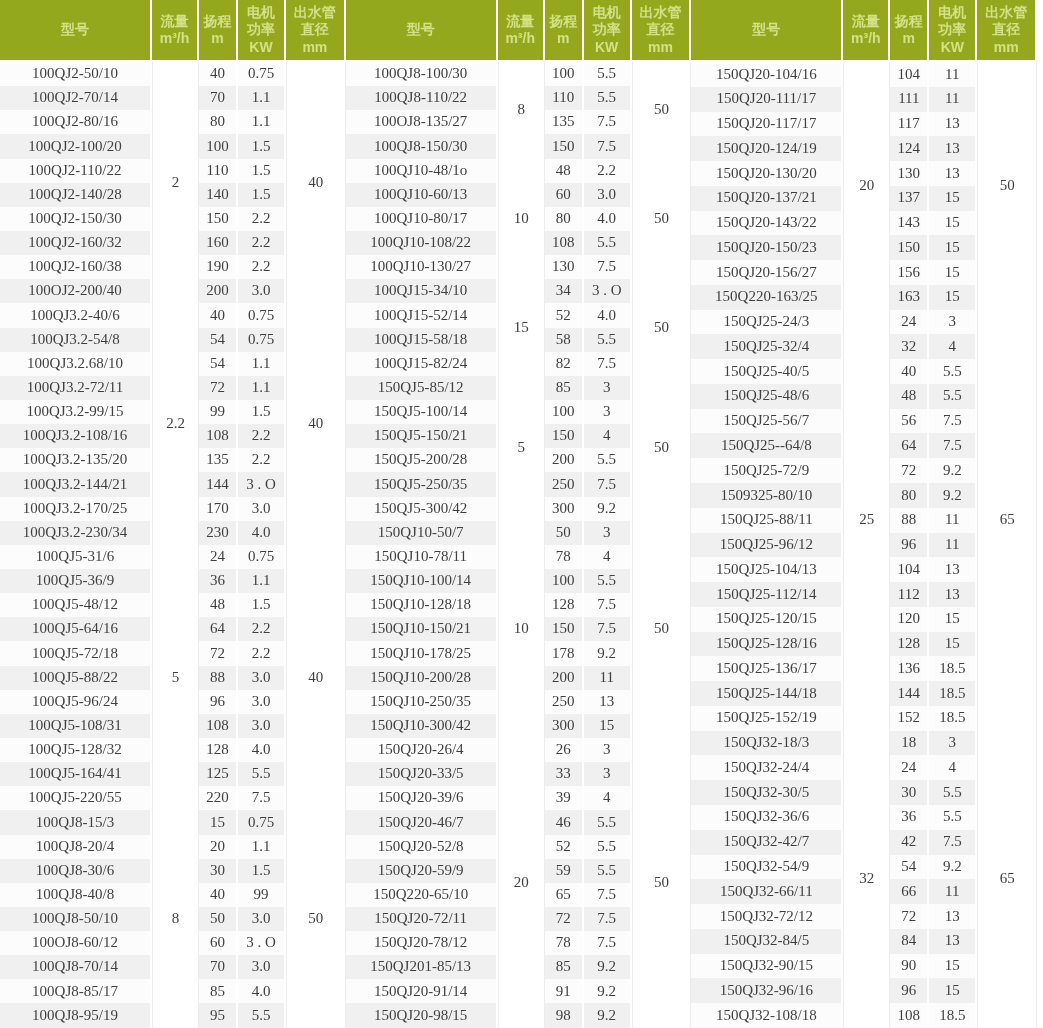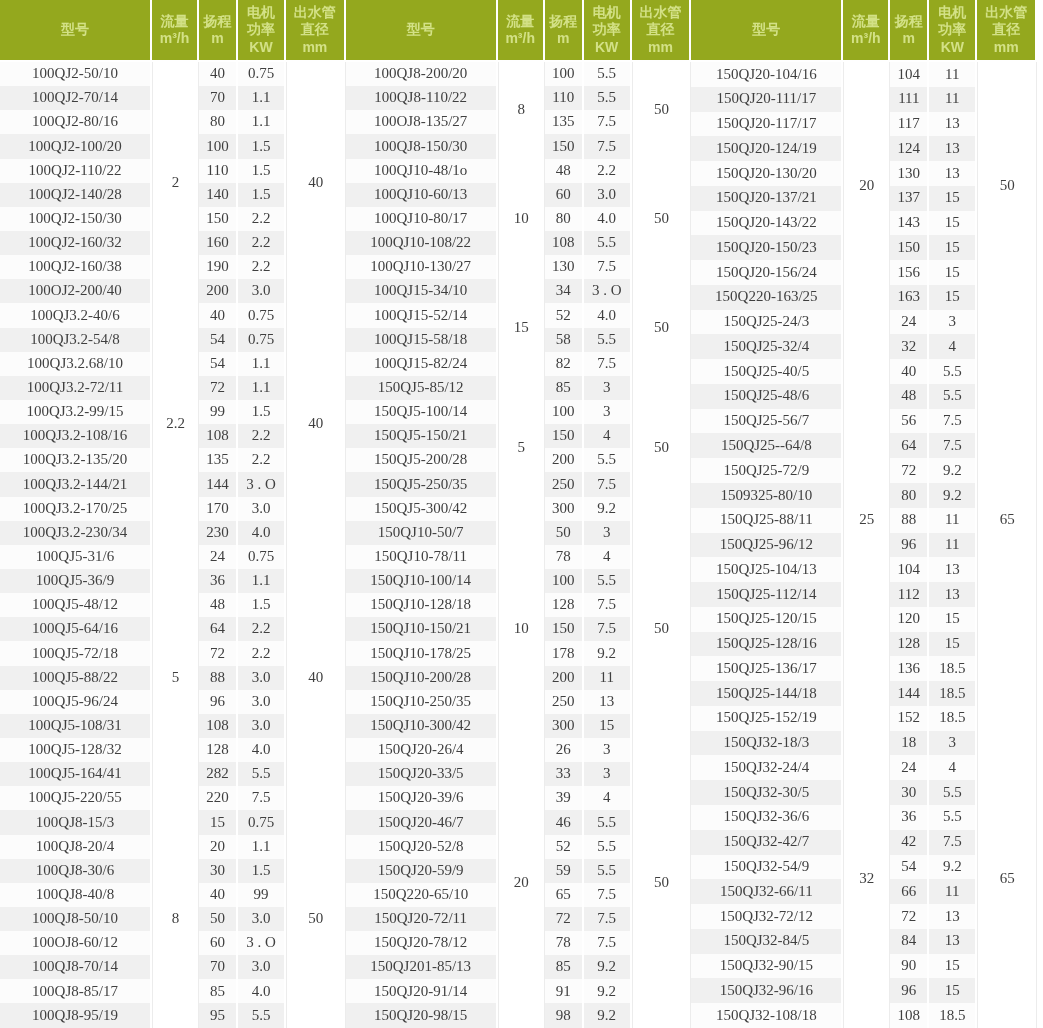--- a/index.html
+++ b/index.html
@@ -201,21 +201,21 @@
             <td class="striped">108</td>
             <td class="striped">3.0</td>
           </tr>
           <tr>
             <td class="striped">100QJ5-128/32</td>
             <td class="striped">128</td>
             <td class="striped">4.0</td>
           </tr>
           <tr>
             <td class="striped">100QJ5-164/41</td>
-            <td class="striped">282</td>
+            <td class="striped">125</td>
             <td class="striped">5.5</td>
           </tr>
           <tr>
             <td class="striped">100QJ5-220/55</td>
             <td class="striped">220</td>
             <td class="striped">7.5</td>
           </tr>
           <tr>
             <td class="striped">100QJ8-15/3</td>
             <td class="merged" rowspan="9">8</td>
@@ -285,21 +285,21 @@
             <th>电机
 功率
 KW</th>
             <th>出水管
 直径
 mm</th>
           </tr>
         </thead>
         <tbody>
           <tr>
-            <td class="striped">100QJ8-200/20</td>
+            <td class="striped">100QJ8-100/30</td>
             <td class="merged" rowspan="4">8</td>
             <td class="striped">100</td>
             <td class="striped">5.5</td>
             <td class="merged" rowspan="4">50</td>
           </tr>
           <tr>
             <td class="striped">100QJ8-110/22</td>
             <td class="striped">110</td>
             <td class="striped">5.5</td>
           </tr>
@@ -567,21 +567,21 @@
             <td class="striped">150QJ20-143/22</td>
             <td class="striped">143</td>
             <td class="striped">15</td>
           </tr>
           <tr>
             <td class="striped">150QJ20-150/23</td>
             <td class="striped">150</td>
             <td class="striped">15</td>
           </tr>
           <tr>
-            <td class="striped">150QJ20-156/24</td>
+            <td class="striped">150QJ20-156/27</td>
             <td class="striped">156</td>
             <td class="striped">15</td>
           </tr>
           <tr>
             <td class="striped">150Q220-163/25</td>
             <td class="striped">163</td>
             <td class="striped">15</td>
           </tr>
           <tr>
             <td class="striped">150QJ25-24/3</td>

